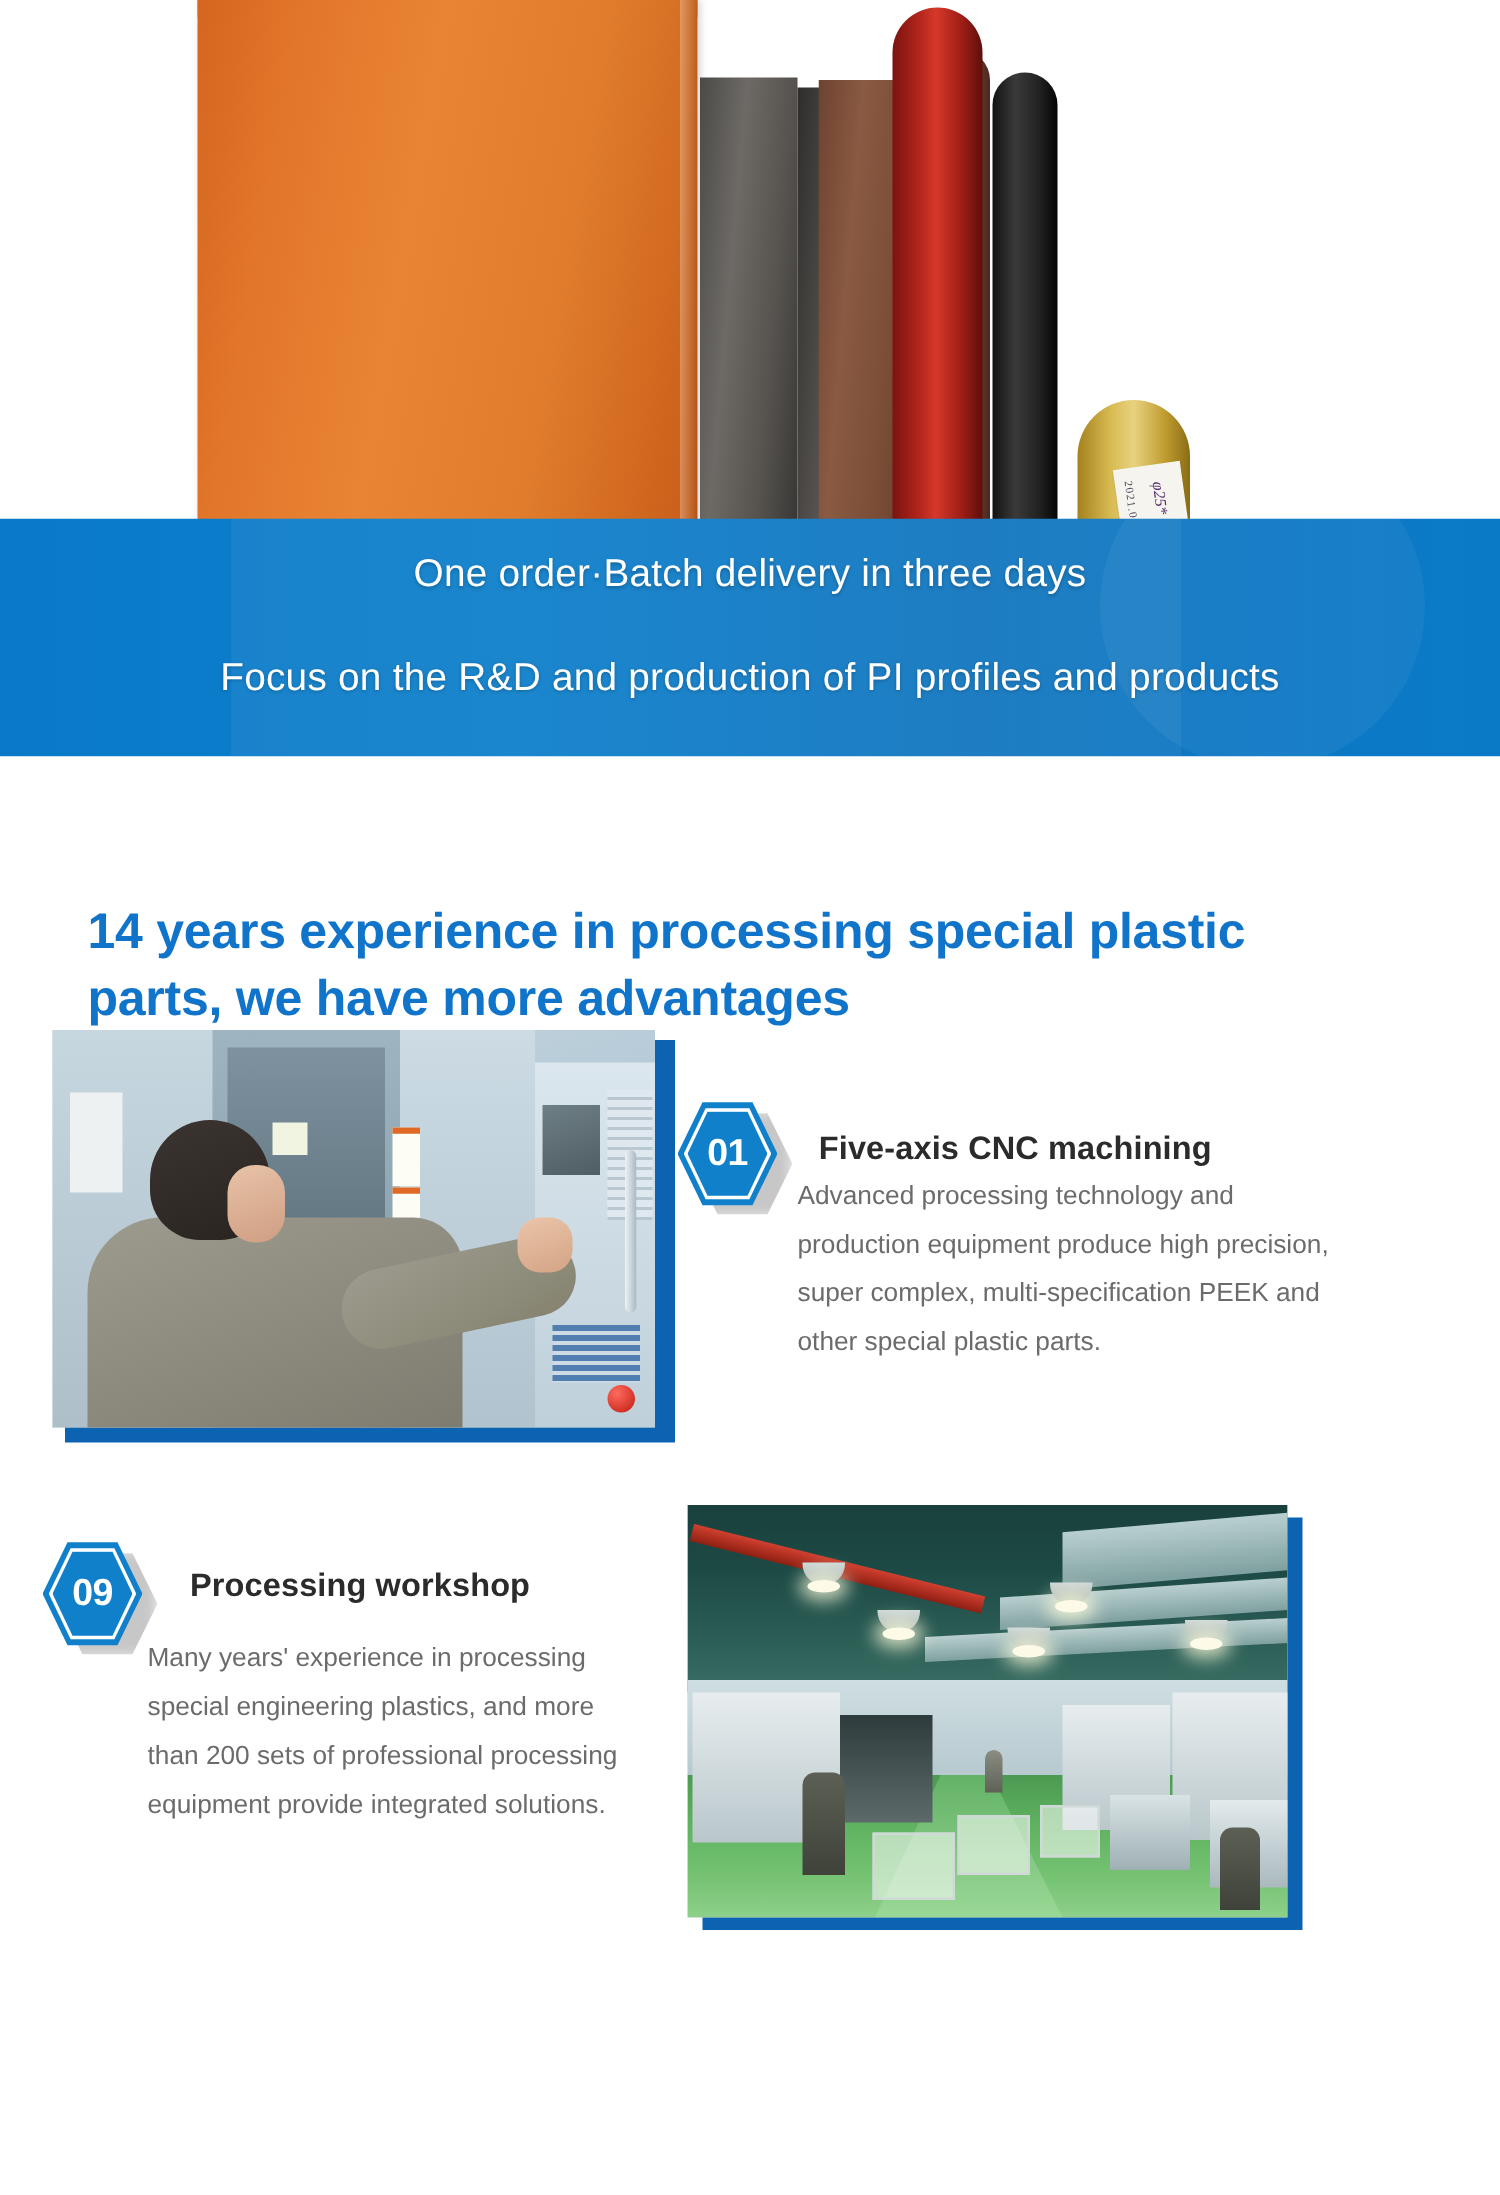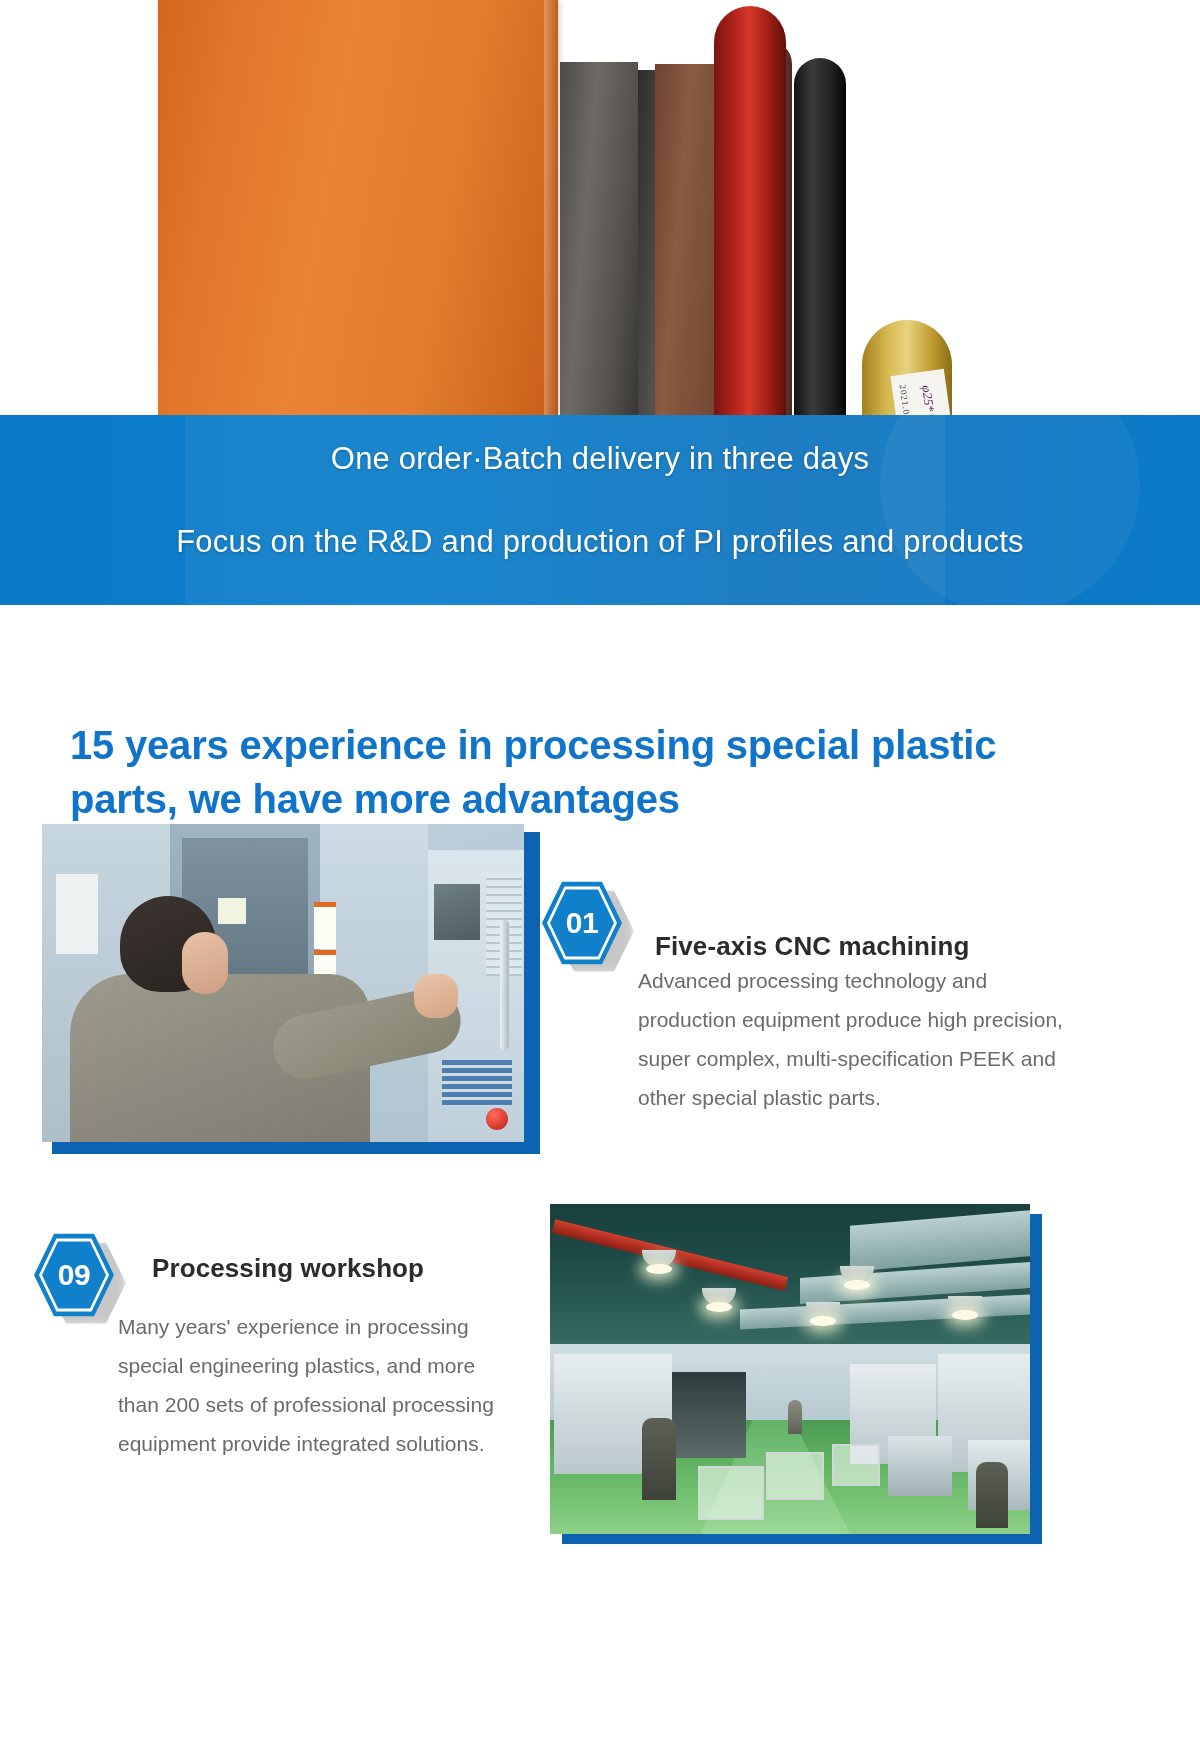--- a/index.html
+++ b/index.html
@@ -230,22 +230,22 @@
 
   .feat-title{
     position:absolute;color:#2b2b2b;font-size:26px;font-weight:bold;
     letter-spacing:.1px;
   }
   .feat-body{
     position:absolute;color:#6b6b6b;font-size:21px;line-height:1.85;
   }
 
   .f01-hex{left:542px;top:880px;}
-  .f01-title{left:655px;top:903px;width:420px;margin-top:28px;}
-  .f01-body{left:638px;top:962px;width:430px;}
+  .f01-title{left:655px;top:903px;width:420px;}
+  .f01-body{left:638px;top:938px;width:430px;}
 
   .f02-hex{left:34px;top:1232px;}
   .f02-title{left:152px;top:1253px;width:400px;}
   .f02-body{left:118px;top:1308px;width:400px;}
 </style>
 </head>
 <body>
 
 <div class="hero">
   <div class="hero-stage">
@@ -265,21 +265,21 @@
   </div>
 </div>
 
 <div class="banner">
   <div class="banner-ghost"></div>
   <div class="banner-ghost2"></div>
   <div class="banner-line l2">One order·Batch delivery in three days</div>
   <div class="banner-line l1">Focus on the R&amp;D and production of PI profiles and products</div>
 </div>
 
-<div class="sec-heading">15 years experience in processing special plastic parts, we have more advantages</div>
+<div class="sec-heading">14 years experience in processing special plastic parts, we have more advantages</div>
 
 <div class="photo-frame f01-frame">
   <div class="accent f01-accent"></div>
   <div class="photo f01-photo">
     <div class="cnc-bg"></div>
     <div class="cnc-panelA"></div>
     <div class="cnc-door"></div>
     <div class="cnc-doorglass"></div>
     <div class="cnc-col"></div>
     <div class="cnc-ctrl"></div>

